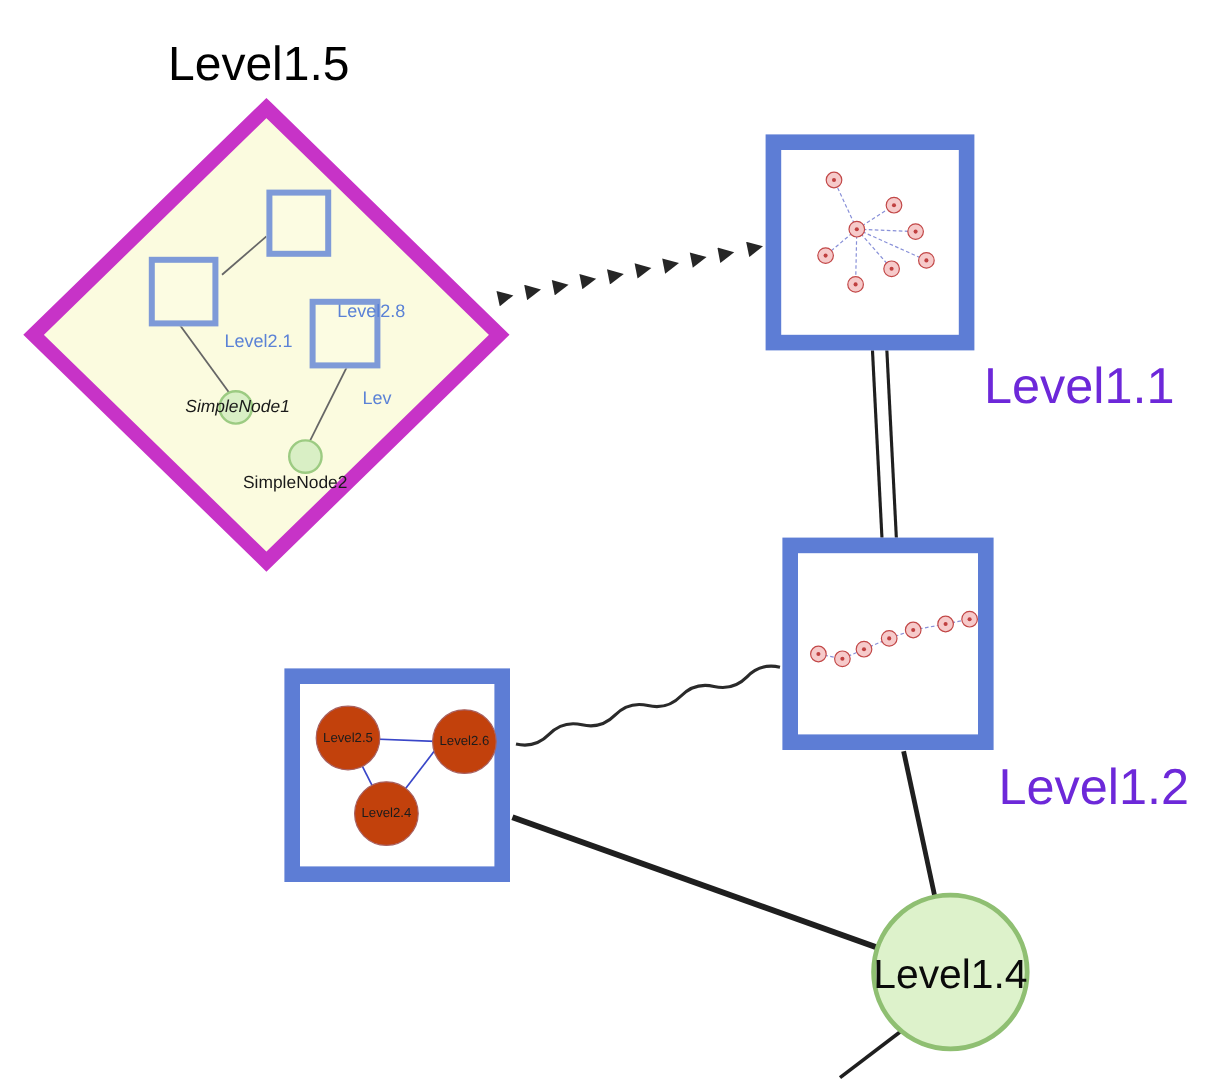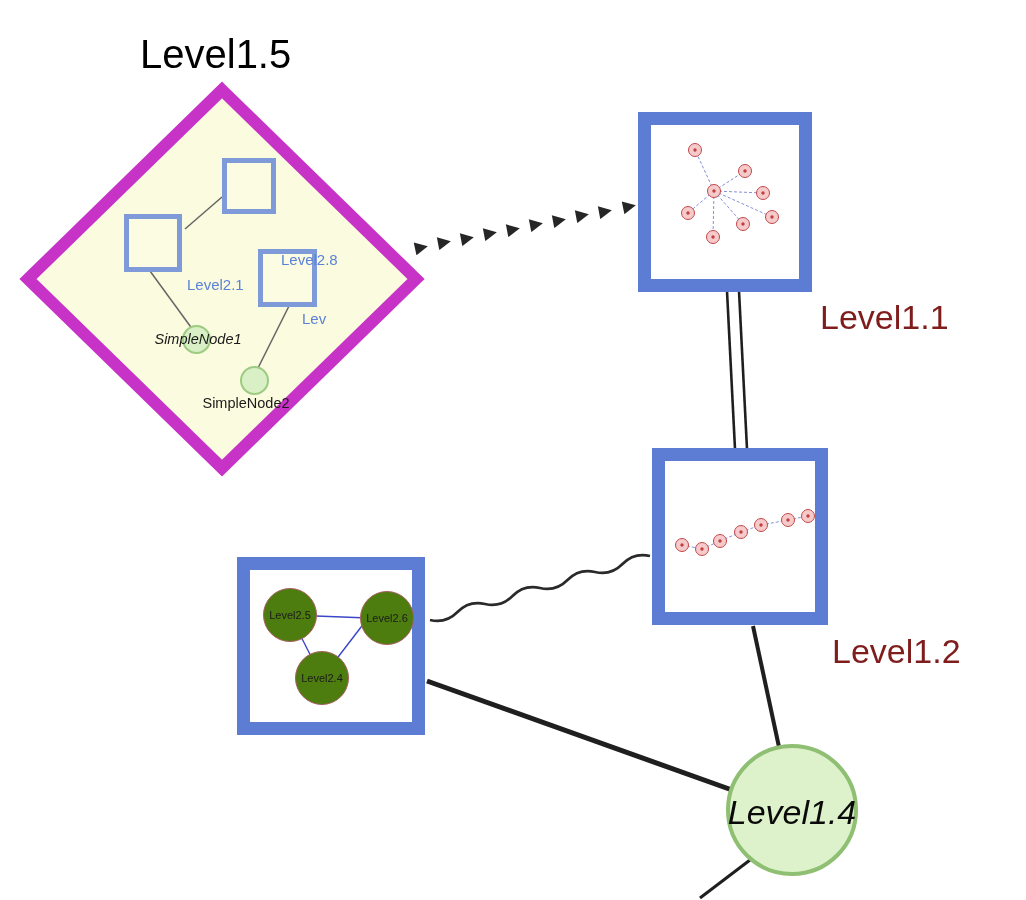--- a/index.html
+++ b/index.html
@@ -1,26 +1,26 @@
 <!DOCTYPE html>
 <html><head>
 <meta charset="utf-8">
 <style>
   html,body{margin:0;padding:0;background:#fff;}
   .canvas{position:relative;width:1026px;height:900px;background:#ffffff;
           font-family:"Liberation Sans",sans-serif;overflow:hidden;}
   svg.layer{position:absolute;left:0;top:0;}
   .group-box{position:absolute;background:#ffffff;border:13px solid #5d7dd5;box-sizing:border-box;}
-  .blue-label{position:absolute;color:#7f1d1d;font-size:34px;white-space:nowrap;}
+  .blue-label{position:absolute;color:#6d28d9;font-size:42px;white-space:nowrap;}
   .title-label{position:absolute;color:#000000;font-size:40px;white-space:nowrap;}
   .inner-square{position:absolute;box-sizing:border-box;border:5px solid #7e9ad8;background:#fcfce2;}
   .small-blue-label{position:absolute;color:#5b82d6;font-size:15px;white-space:nowrap;}
   .green-dot{position:absolute;border-radius:50%;background:#d9efc5;border:2px solid #9ccb82;box-sizing:border-box;}
   .sn-label{position:absolute;color:#1a1a1a;font-size:14.5px;white-space:nowrap;width:140px;text-align:center;}
-  .pink-circle{position:absolute;border-radius:50%;background:#4d7c0f;border:1px solid #a86060;
+  .pink-circle{position:absolute;border-radius:50%;background:#c2410c;border:1px solid #a86060;
                box-sizing:border-box;display:flex;align-items:center;justify-content:center;
                font-size:11px;color:#1c1c1c;overflow:hidden;}
   .big-green{position:absolute;border-radius:50%;background:#ddf2cb;border:4px solid #8fbf72;box-sizing:border-box;}
   .l14-label{position:absolute;color:#0a0a0a;font-size:34px;text-align:center;width:200px;white-space:nowrap;}
   .mini-svg{position:absolute;left:0;top:0;}
 </style>
 </head>
 <body>
 
 <div class="canvas">
@@ -57,21 +57,21 @@
 
     <line x1="750" y1="860" x2="700" y2="898" stroke="#1f1f1f" stroke-width="3"></line>
   </svg>
 
   <div class="inner-square" style="left:222px;top:158px;width:54px;height:56px;"></div>
   <div class="inner-square" style="left:124px;top:214px;width:58px;height:58px;"></div>
   <div class="inner-square" style="left:258px;top:249px;width:59px;height:58px;"></div>
 
   <div class="small-blue-label" style="left:281px;top:219px;margin-top:32px;">Level2.8</div>
   <div class="small-blue-label" style="left:187px;top:276px;">Level2.1</div>
-  <div class="small-blue-label" style="left:302px;top:310px;">Lev</div>
+  <div class="small-blue-label" style="left:302px;top:324px;">Lev</div>
 
   <div class="green-dot" style="left:182px;top:325px;width:29px;height:29px;"></div>
   <div class="sn-label" style="left:128px;top:331px;font-style:italic;">SimpleNode1</div>
 
   <div class="green-dot" style="left:240px;top:366px;width:29px;height:29px;"></div>
   <div class="sn-label" style="left:176px;top:372px;margin-top:23px;">SimpleNode2</div>
 
   <div class="title-label" style="left:140px;top:32px;">Level1.5</div>
 
   <div class="group-box" style="left:638px;top:112px;width:174px;height:180px;">
@@ -148,15 +148,15 @@
         <line x1="40" y1="45" x2="72" y2="108"></line>
         <line x1="118" y1="48" x2="72" y2="108"></line>
       </g>
     </svg>
     <div class="pink-circle" style="left:13px;top:18px;width:54px;height:54px;">Level2.5</div>
     <div class="pink-circle" style="left:97px;top:21px;width:54px;height:54px;margin-left:13px;">Level2.6</div>
     <div class="pink-circle" style="left:45px;top:81px;width:54px;height:54px;">Level2.4</div>
   </div>
 
   <div class="big-green" style="left:726px;top:744px;width:132px;height:132px;"></div>
-  <div class="l14-label" style="left:692px;top:793px;font-style:italic;">Level1.4</div>
+  <div class="l14-label" style="left:692px;top:793px;">Level1.4</div>
 
 </div>
 
 </body></html>

